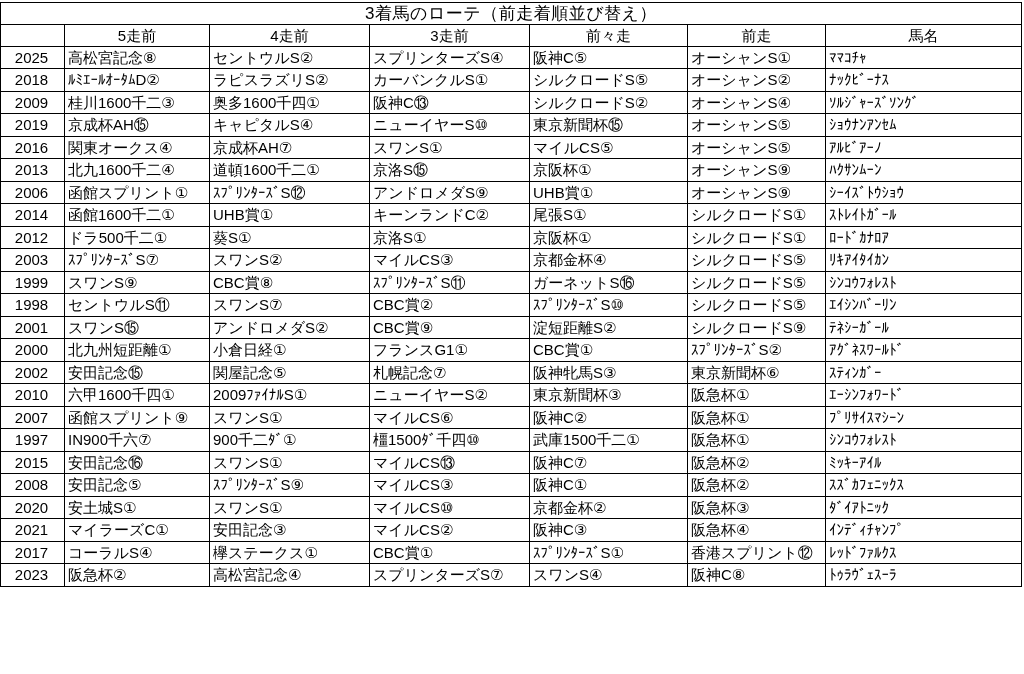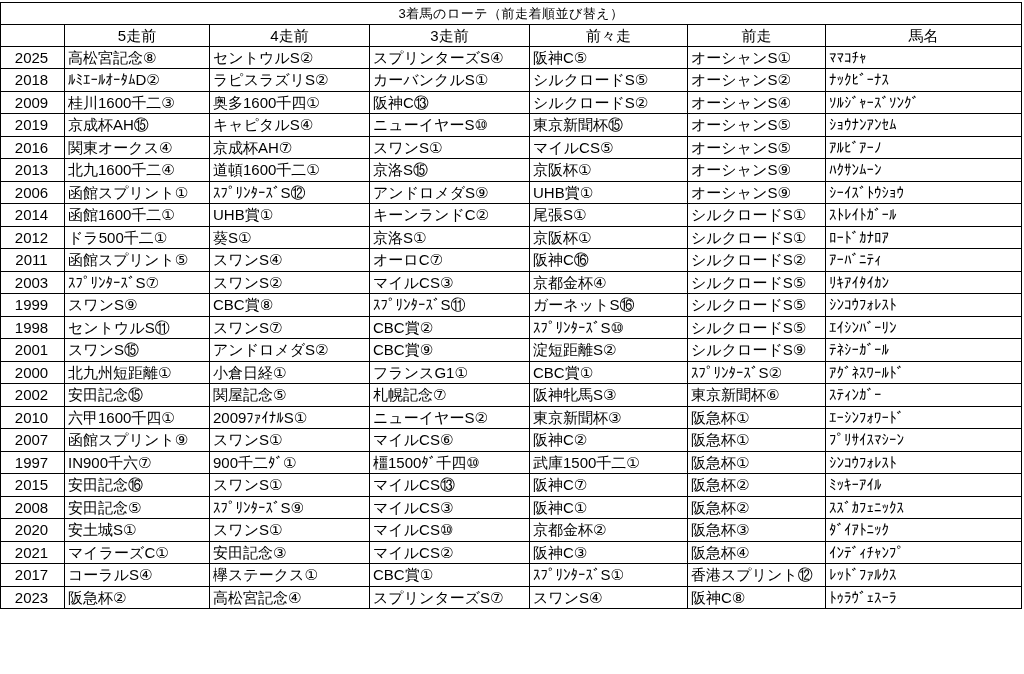--- a/index.html
+++ b/index.html
@@ -20,21 +20,21 @@
     white-space:nowrap;
     padding:0 3px;
     height:21.5px;
     font-size:15px;
     font-weight:normal;
     line-height:1;
   }
   tr.title-row th{
     text-align:center;
     height:21px;
-    font-size:13px;
+    font-size:17px;
     letter-spacing:0.5px;
   }
   tr.header-row th{
     text-align:center;
     height:20.5px;
   }
   td.year-cell{
     text-align:center;
     padding-right:5px;
   }
@@ -145,29 +145,20 @@
       <tr>
         <td class="year-cell">2012</td>
         <td class="race-cell">ドラ500千二①</td>
         <td class="race-cell">葵S①</td>
         <td class="race-cell">京洛S①</td>
         <td class="race-cell">京阪杯①</td>
         <td class="race-cell">シルクロードS①</td>
         <td class="horse-cell">ﾛｰﾄﾞｶﾅﾛｱ</td>
       </tr>
       <tr>
-        <td class="year-cell">2011</td>
-        <td class="race-cell">函館スプリント⑤</td>
-        <td class="race-cell">スワンS④</td>
-        <td class="race-cell">オーロC⑦</td>
-        <td class="race-cell">阪神C⑯</td>
-        <td class="race-cell">シルクロードS②</td>
-        <td class="horse-cell">ｱｰﾊﾞﾆﾃｨ</td>
-      </tr>
-      <tr>
         <td class="year-cell">2003</td>
         <td class="race-cell">ｽﾌﾟﾘﾝﾀｰｽﾞS⑦</td>
         <td class="race-cell">スワンS②</td>
         <td class="race-cell">マイルCS③</td>
         <td class="race-cell">京都金杯④</td>
         <td class="race-cell">シルクロードS⑤</td>
         <td class="horse-cell">ﾘｷｱｲﾀｲｶﾝ</td>
       </tr>
       <tr>
         <td class="year-cell">1999</td>

